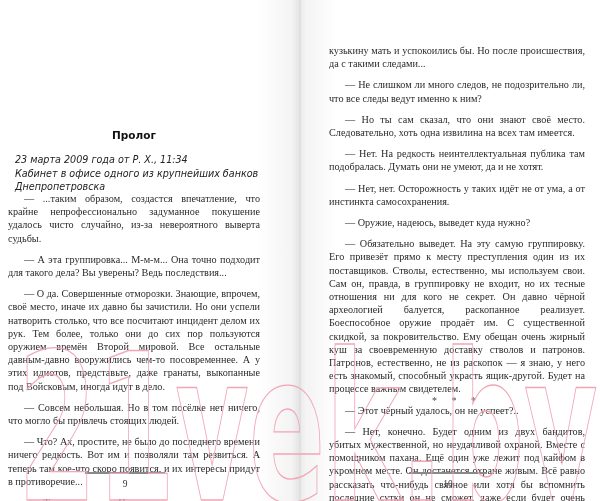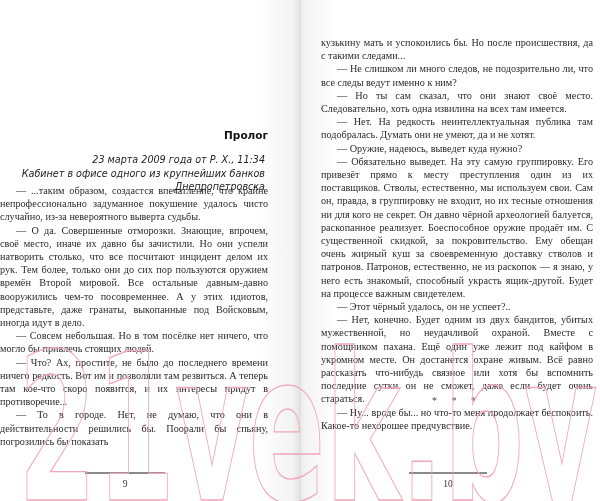--- a/index.html
+++ b/index.html
@@ -25,32 +25,32 @@
   }
   .text-block {
     position: absolute;
     font-size: 10.2px;
     line-height: 13.2px;
     text-align: justify;
     hyphens: auto;
   }
   .left-block { left: 0px; top: 184px; width: 268px; }
   .right-block { left: 14px; top: 36px; width: 272px; }
-  .para { margin: 0; text-indent: 16px; font-family: Liberation Serif, serif; }
+  .para { margin: 8px; text-indent: 16px; font-family: Liberation Serif, serif; }
   .para.noindent { text-indent: 0; }
   .chapter-title {
     position: absolute; left: 0; width: 268px; top: 129px;
-    text-align: right;
+    text-align: center;
     font-family: "DejaVu Sans", "Liberation Sans", sans-serif;
     font-weight: bold; font-size: 10.5px; color: #111;
   }
   .scene-header {
     position: absolute; left: 15px; top: 153px; width: 250px;
     font-family: "DejaVu Sans", "Liberation Sans", sans-serif;
-    font-style: italic; font-size: 9.6px; line-height: 13.5px; color: #222; text-align: right;
+    font-style: italic; font-size: 9.6px; line-height: 13.5px; color: #222;
   }
   .scene-break {
     position: absolute; left: 14px; width: 272px; top: 395px;
     text-align: center; font-size: 10px; letter-spacing: 6px; color: #444;
   }
   .right-final { position: absolute; left: 14px; top: 437px; width: 272px; }
   .folio-rule {
     position: absolute; height: 1.5px; background: #8a8a8a;
   }
   .folio {
@@ -66,37 +66,39 @@
 <div class="spread">
 
   <div class="page page-left">
     <div class="chapter-title">Пролог</div>
     <div class="scene-header">
       <div>23 марта 2009 года от Р. Х., 11:34</div>
       <div>Кабинет в офисе одного из крупнейших банков Днепропетровска</div>
     </div>
     <div class="text-block left-block">
       <p class="para">— ...таким образом, создастся впечатление, что крайне непрофессионально задуманное покушение удалось чисто случайно, из-за невероятного выверта судьбы.</p>
+      <p class="para">— А эта группировка... М-м-м... Она точно подходит для такого дела? Вы уверены? Ведь последствия...</p>
       <p class="para">— О да. Совершенные отморозки. Знающие, впрочем, своё место, иначе их давно бы зачистили. Но они успели натворить столько, что все посчитают инцидент делом их рук. Тем более, только они до сих пор пользуются оружием времён Второй мировой. Все остальные давным-давно вооружились чем-то посовременнее. А у этих идиотов, представьте, даже гранаты, выкопанные под Войсковым, иногда идут в дело.</p>
       <p class="para">— Совсем небольшая. Но в том посёлке нет ничего, что могло бы привлечь стоящих людей.</p>
       <p class="para">— Что? Ах, простите, не было до последнего времени ничего редкость. Вот им и позволяли там резвиться. А теперь там кое-что скоро появится, и их интересы придут в противоречие...</p>
       <p class="para">— То в городе. Нет, не думаю, что они в действительности решились бы. Поорали бы спьяну, погрозились бы показать</p>
     </div>
     <div class="folio-rule" style="left:85px; top:472px; width:80px;"></div>
     <div class="folio" style="left:105px; top:479px;">9</div>
   </div>
 
   <div class="spine"></div>
 
   <div class="page page-right">
     <div class="text-block right-block">
       <p class="para noindent">кузькину мать и успокоились бы. Но после происшествия, да с такими следами...</p>
       <p class="para">— Не слишком ли много следов, не подозрительно ли, что все следы ведут именно к ним?</p>
       <p class="para">— Но ты сам сказал, что они знают своё место. Следовательно, хоть одна извилина на всех там имеется.</p>
       <p class="para">— Нет. На редкость неинтеллектуальная публика там подобралась. Думать они не умеют, да и не хотят.</p>
+      <p class="para">— Нет, нет. Осторожность у таких идёт не от ума, а от инстинкта самосохранения.</p>
       <p class="para">— Оружие, надеюсь, выведет куда нужно?</p>
       <p class="para">— Обязательно выведет. На эту самую группировку. Его привезёт прямо к месту преступления один из их поставщиков. Стволы, естественно, мы используем свои. Сам он, правда, в группировку не входит, но их тесные отношения ни для кого не секрет. Он давно чёрной археологией балуется, раскопанное реализует. Боеспособное оружие продаёт им. С существенной скидкой, за покровительство. Ему обещан очень жирный куш за своевременную доставку стволов и патронов. Патронов, естественно, не из раскопок — я знаю, у него есть знакомый, способный украсть ящик-другой. Будет на процессе важным свидетелем.</p>
       <p class="para">— Этот чёрный удалось, он не успеет?..</p>
       <p class="para">— Нет, конечно. Будет одним из двух бандитов, убитых мужественной, но неудачливой охраной. Вместе с помощником пахана. Ещё один уже лежит под кайфом в укромном месте. Он достанется охране живым. Всё равно рассказать что-нибудь связное или хотя бы вспомнить последние сутки он не сможет, даже если будет очень стараться.</p>
       <p class="para">— Ну... вроде бы... но что-то меня продолжает беспокоить. Какое-то нехорошее предчувствие.</p>
     </div>
     <div class="scene-break">* * *</div>
     <div class="folio-rule" style="left:102px; top:472px; width:78px;"></div>
     <div class="folio" style="left:121px; top:479px;">10</div>
   </div>

